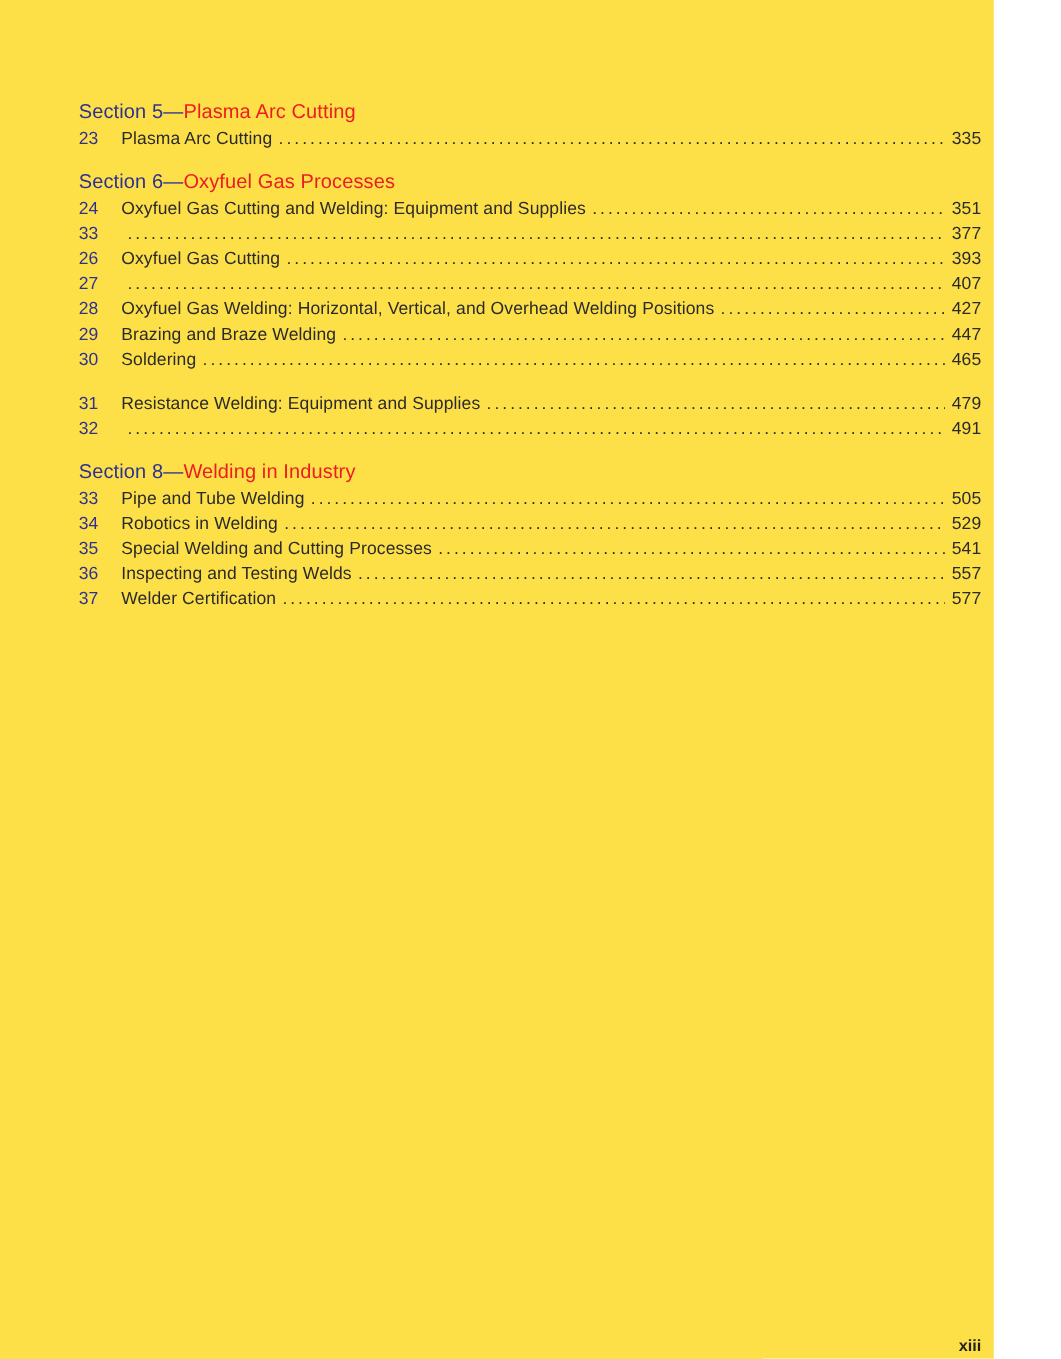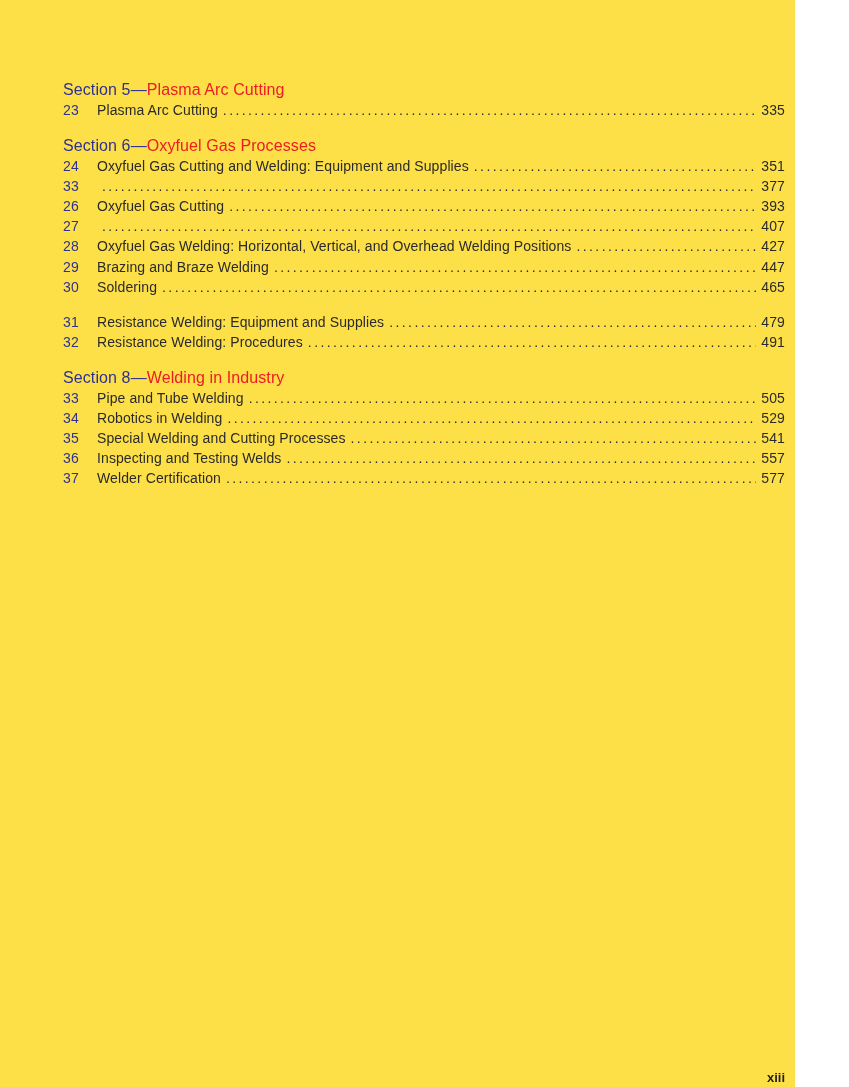--- a/index.html
+++ b/index.html
@@ -152,21 +152,20 @@
     <div class="rows">
   <div class="toc-row">
     <span class="ch-num">31</span>
     <span class="ch-title">Resistance Welding: Equipment and Supplies</span>
     <span class="dots" aria-hidden="true">............................................................................................................................................................................................................................................................................................................</span>
     <span class="pg">479</span>
   </div>
 
   <div class="toc-row">
     <span class="ch-num">32</span>
-    <span class="ch-title">Resistance Welding: Procedures</span>
     <span class="dots" aria-hidden="true">............................................................................................................................................................................................................................................................................................................</span>
     <span class="pg">491</span>
   </div>
 </div>
   </section>
 
   <section class="toc-section">
     <h2 class="section-heading"><span class="sec-label">Section 8</span><span class="sec-dash">—</span><span class="sec-title">Welding in Industry</span></h2>
     <div class="rows">
   <div class="toc-row">

